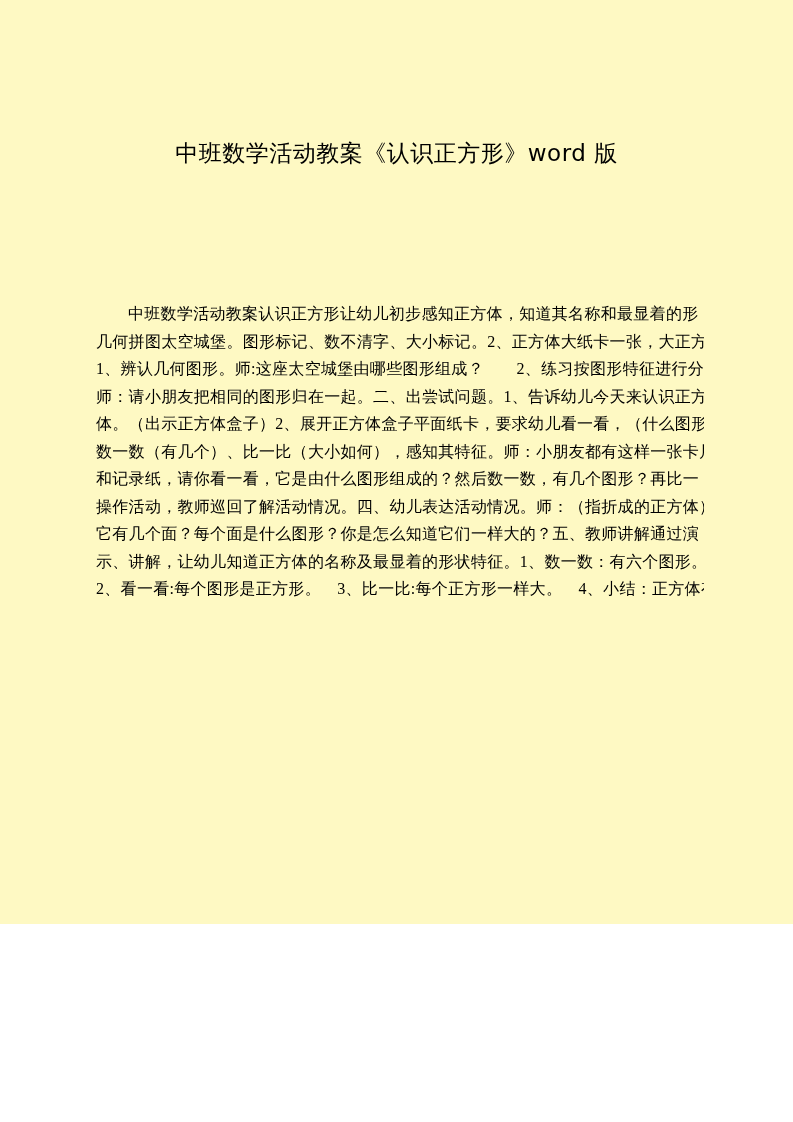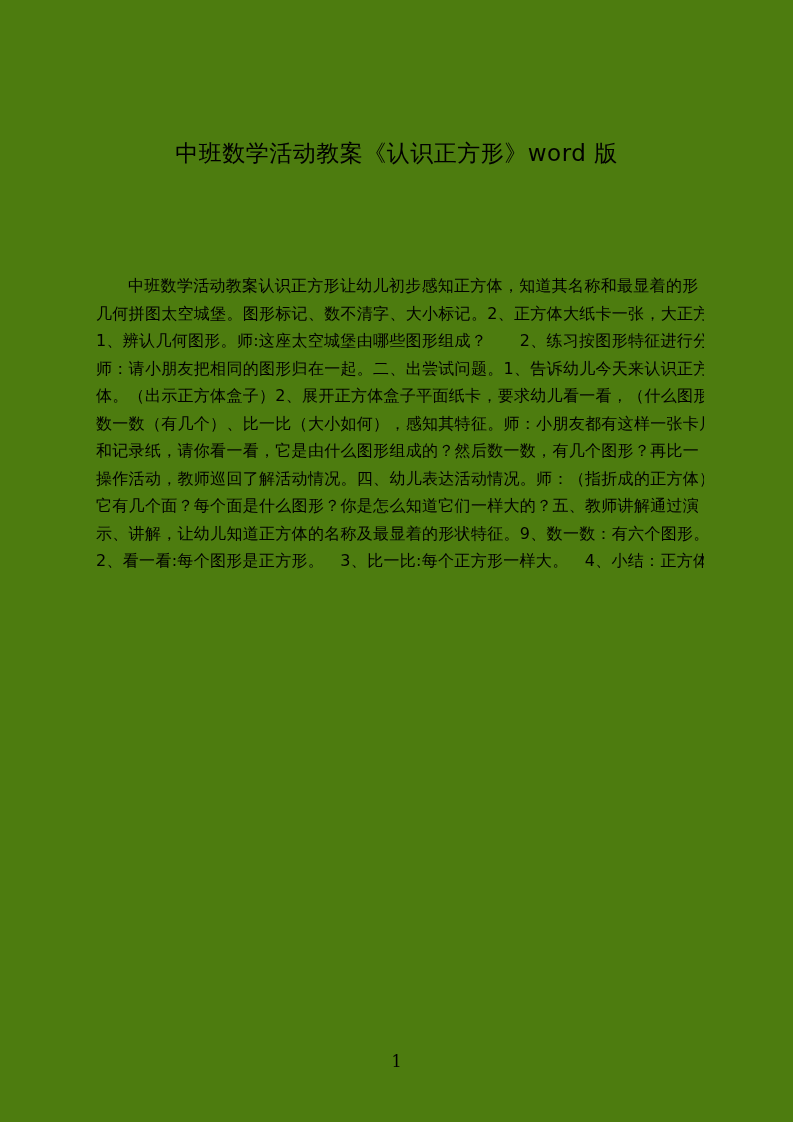--- a/index.html
+++ b/index.html
@@ -3,45 +3,46 @@
 <meta charset="utf-8">
 <style>
   html, body {
     margin: 0;
     padding: 0;
     background: #ffffff;
   }
   .page {
     position: relative;
     width: 793px;
-    height: 1122px;
-    background: #4d7c0f;
+    height: 924px;
+    background: #fef9c3;
     color: #000000;
     font-family: "DejaVu Sans", "Liberation Sans", sans-serif;
     overflow: hidden;
   }
   .doc-title {
     position: absolute;
     top: 133px;
     left: 0;
     width: 100%;
     margin: 0;
     text-align: center;
     font-size: 23px;
     font-weight: 400;
     line-height: 40px;
     letter-spacing: 0.5px;
     white-space: nowrap;
   }
   .doc-body {
     position: absolute;
-    top: 272px;
+    top: 300px;
     left: 96px;
     width: 608px;
     overflow: hidden;
+    font-family: Liberation Serif, serif;
   }
   .body-line {
     white-space: nowrap;
     overflow: hidden;
     height: 27.5px;
     line-height: 27.5px;
     font-size: 16px;
     letter-spacing: 0.3px;
   }
   .body-line:first-child {
@@ -68,19 +69,19 @@
   <div class="doc-body">
     <div class="body-line">中班数学活动教案认识正方形让幼儿初步感知正方体，知道其名称和最显着的形</div>
     <div class="body-line">几何拼图太空城堡。图形标记、数不清字、大小标记。2、正方体大纸卡一张，大正方</div>
     <div class="body-line">1、辨认几何图形。师:这座太空城堡由哪些图形组成？　　2、练习按图形特征进行分类</div>
     <div class="body-line">师：请小朋友把相同的图形归在一起。二、出尝试问题。1、告诉幼儿今天来认识正方</div>
     <div class="body-line">体。（出示正方体盒子）2、展开正方体盒子平面纸卡，要求幼儿看一看，（什么图形）</div>
     <div class="body-line">数一数（有几个）、比一比（大小如何），感知其特征。师：小朋友都有这样一张卡片</div>
     <div class="body-line">和记录纸，请你看一看，它是由什么图形组成的？然后数一数，有几个图形？再比一</div>
     <div class="body-line">操作活动，教师巡回了解活动情况。四、幼儿表达活动情况。师：（指折成的正方体）</div>
     <div class="body-line">它有几个面？每个面是什么图形？你是怎么知道它们一样大的？五、教师讲解通过演</div>
-    <div class="body-line">示、讲解，让幼儿知道正方体的名称及最显着的形状特征。9、数一数：有六个图形。</div>
+    <div class="body-line">示、讲解，让幼儿知道正方体的名称及最显着的形状特征。1、数一数：有六个图形。</div>
     <div class="body-line">2、看一看:每个图形是正方形。　3、比一比:每个正方形一样大。　4、小结：正方体有</div>
   </div>
 
   <div class="page-number">1</div>
 
 </div>
 
 </body></html>

